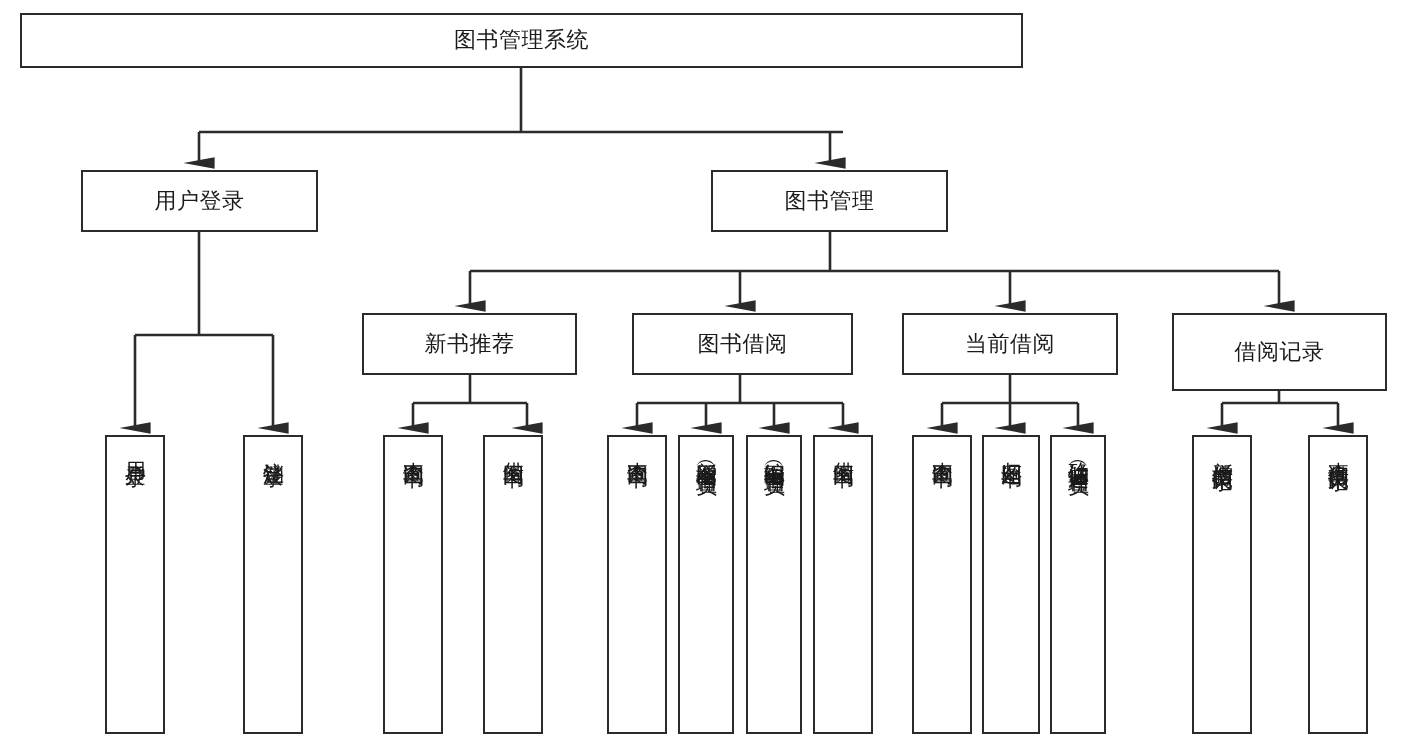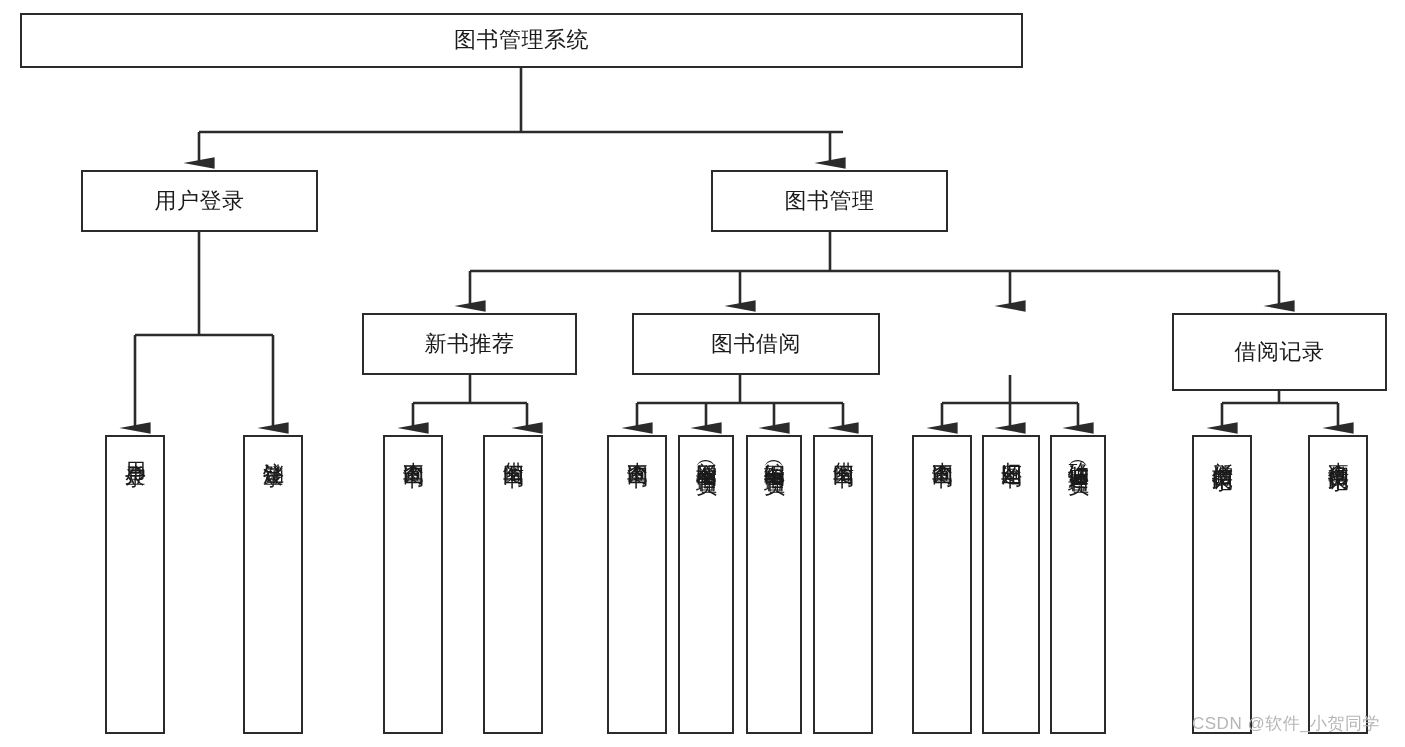--- a/index.html
+++ b/index.html
@@ -138,22 +138,25 @@
   <div class="node horiz" style="left:81px; top:170px; width:237px; height:62px;">
     <span class="node-label">用户登录</span>
   </div>
   <div class="node horiz" style="left:711px; top:170px; width:237px; height:62px;">
     <span class="node-label">图书管理</span>
   </div>
 
   <div class="node horiz" style="left:362px; top:313px; width:215px; height:62px;">
     <span class="node-label">新书推荐</span>
   </div>
-  <div class="node horiz" style="left:632px; top:313px; width:248px; height:62px;">
+  <div class="node horiz" style="left:632px; top:313px; width:221px; height:62px;">
     <span class="node-label">图书借阅</span>
+  </div>
+  <div class="node horiz" style="left:902px; top:313px; width:216px; height:62px;">
+    <span class="node-label">当前借阅</span>
   </div>
   <div class="node horiz" style="left:1172px; top:313px; width:215px; height:78px;">
     <span class="node-label">借阅记录</span>
   </div>
 
   <div class="node vert" style="left:105px; top:435px; width:60px; height:299px;">
     <span class="node-label">用户登录</span>
   </div>
   <div class="node vert" style="left:243px; top:435px; width:60px; height:299px;">
     <span class="node-label">注销登录</span>
@@ -189,15 +192,14 @@
     <span class="node-label">确认归还（管理员）</span>
   </div>
 
   <div class="node vert" style="left:1192px; top:435px; width:60px; height:299px;">
     <span class="node-label">新增借阅记录</span>
   </div>
   <div class="node vert" style="left:1308px; top:435px; width:60px; height:299px;">
     <span class="node-label">查询借阅记录</span>
   </div>
 
-  <div id="watermark">CSDN @软件_小贺同学</div>
 
 </div>
 
 </body></html>

